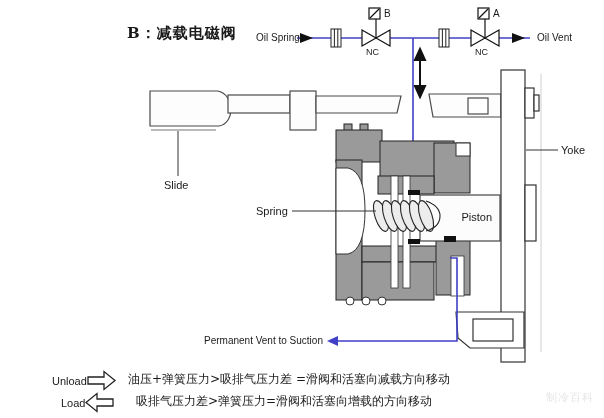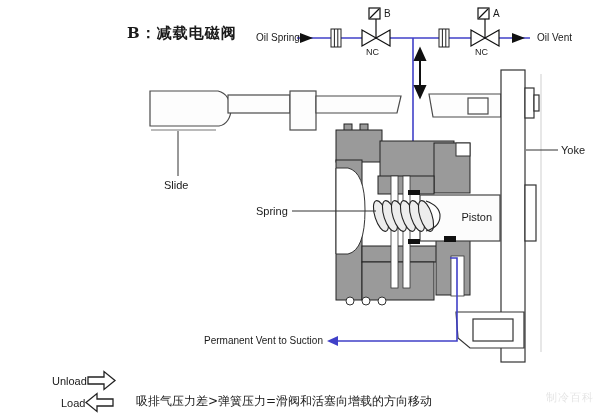--- a/index.html
+++ b/index.html
@@ -152,17 +152,18 @@
   <div class="lbl en s9" style="left:366px;top:48px;">NC</div>
   <div class="lbl en s9" style="left:475px;top:48px;">NC</div>
 
   <div class="lbl en s11" style="left:164px;top:179px;">Slide</div>
   <div class="lbl en s11" style="left:256px;top:205px;text-align:center;">Spring</div>
   <div class="lbl en s11" style="left:428px;top:211px;width:64px;text-align:right;">Piston</div>
   <div class="lbl en s11" style="left:561px;top:144px;">Yoke</div>
   <div class="lbl en s10" style="left:204px;top:335px;">Permanent Vent to Suction</div>
 
   <div class="lbl en s11" style="left:52px;top:375px;">Unload</div>
+  <div class="lbl cjk s12" style="left:128px;top:373px;">油压+弹簧压力&gt;吸排气压力差 =滑阀和活塞向减载方向移动</div>
   <div class="lbl en s11" style="left:61px;top:397px;">Load</div>
   <div class="lbl cjk s12" style="left:128px;top:395px;padding-left:8px;">吸排气压力差&gt;弹簧压力=滑阀和活塞向增载的方向移动</div>
 
   <div class="lbl cjk watermark" style="left:546px;top:392px;">制冷百科</div>
 </div>
 
 </body></html>

